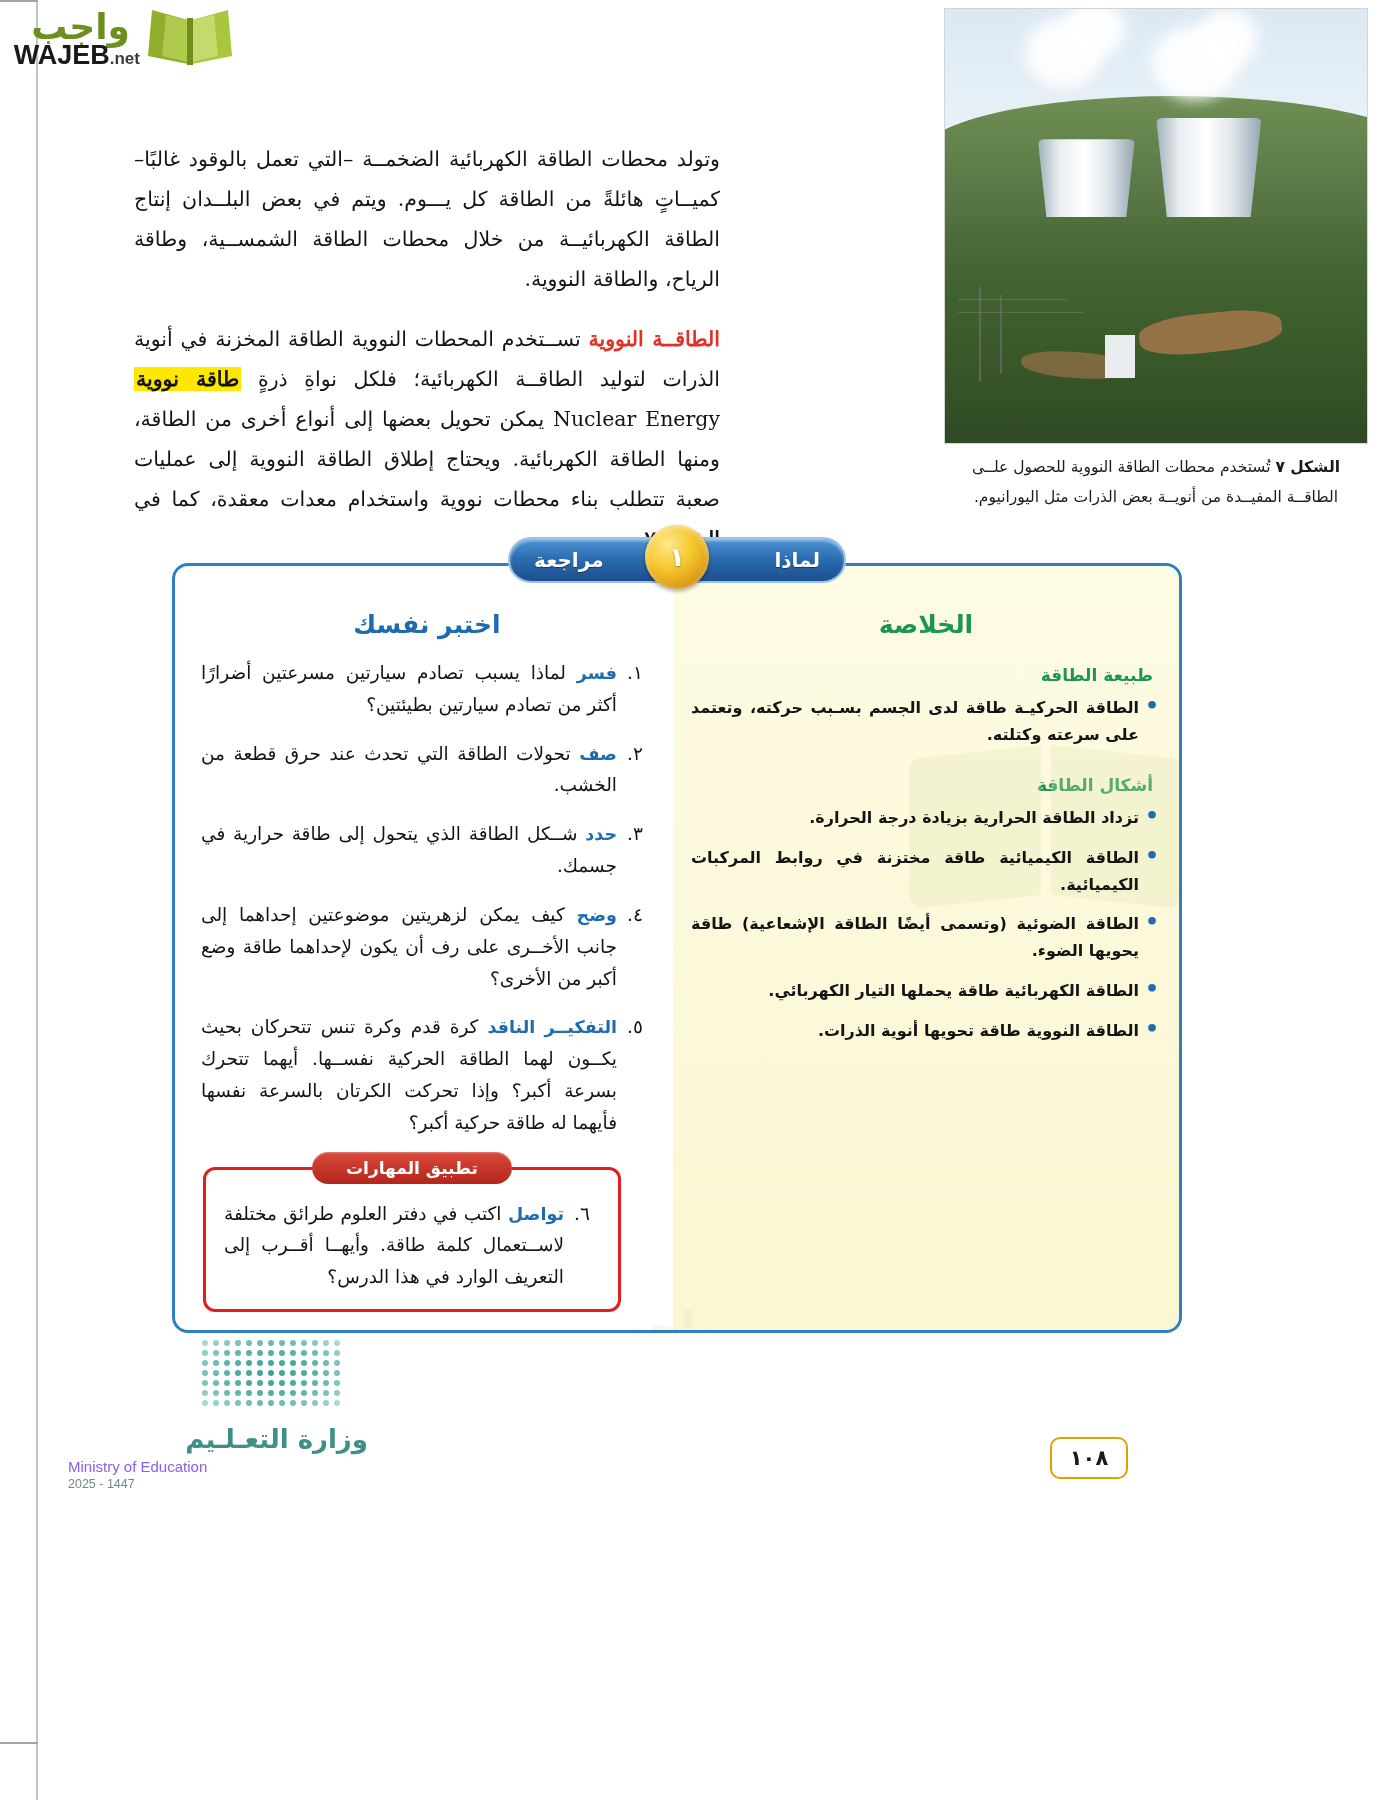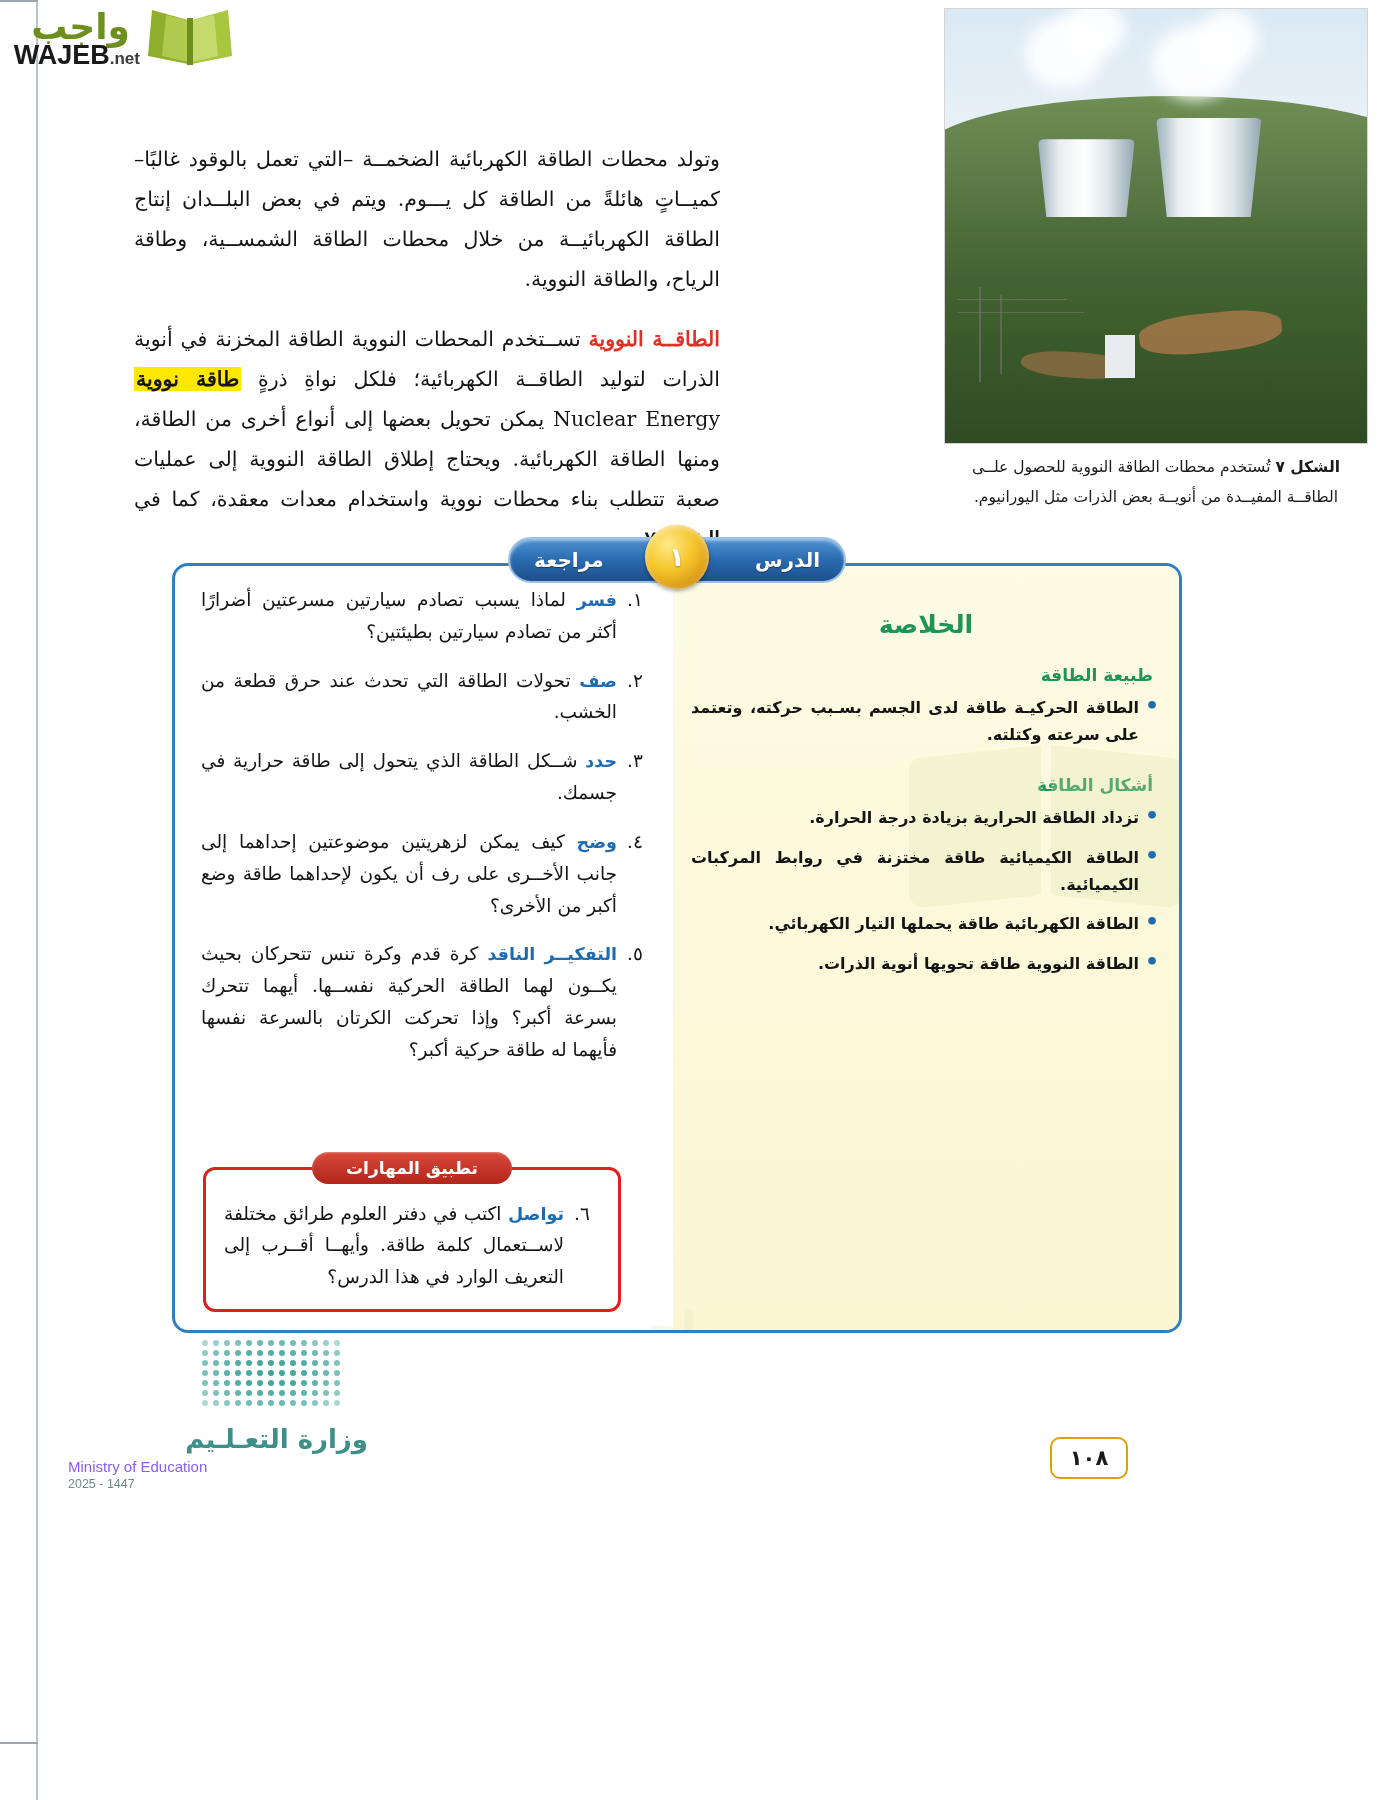--- a/index.html
+++ b/index.html
@@ -303,30 +303,32 @@
 
       <div class="sub-head">طبيعة الطاقة</div>
       <ul class="s-list">
         <li>الطاقة الحركيـة طاقة لدى الجسم بسـبب حركته، وتعتمد على سرعته وكتلته.</li>
       </ul>
 
       <div class="sub-head">أشكال الطاقة</div>
       <ul class="s-list">
         <li>تزداد الطاقة الحرارية بزيادة درجة الحرارة.</li>
         <li>الطاقة الكيميائية طاقة مختزنة في روابط المركبات الكيميائية.</li>
+        <li>الطاقة الضوئية (وتسمى أيضًا الطاقة الإشعاعية) طاقة يحويها الضوء.</li>
         <li>الطاقة الكهربائية طاقة يحملها التيار الكهربائي.</li>
         <li>الطاقة النووية طاقة تحويها أنوية الذرات.</li>
       </ul>
     </div>
 
     <div class="test-panel">
       <div class="wm2">
         <div class="t1">واجب</div>
 
       </div>
+      <div class="col-head test-head">اختبر نفسك</div>
 
       <ul class="q-list">
         <li class="q-item">
           <span class="q-num">١.</span>
           <span class="q-text"><span class="q-verb">فسر</span> <span>لماذا يسبب تصادم سيارتين مسرعتين أضرارًا أكثر من تصادم سيارتين بطيئتين؟</span></span>
         </li>
         <li class="q-item">
           <span class="q-num">٢.</span>
           <span class="q-text"><span class="q-verb">صف</span> <span>تحولات الطاقة التي تحدث عند حرق قطعة من الخشب.</span></span>
         </li>
@@ -351,21 +353,21 @@
           <span class="q-text"><span class="q-verb">تواصل</span> <span>اكتب في دفتر العلوم طرائق مختلفة لاســتعمال كلمة طاقة. وأيهــا أقــرب إلى التعريف الوارد في هذا الدرس؟</span></span>
         </div>
       </div>
     </div>
 
   </div>
 
   <div class="review-banner">
     <div class="banner-pill"></div>
     <div class="banner-txt">
-      <span>الدرس</span>
+      <span>لماذا</span>
       <span>مراجعة</span>
     </div>
     <div class="banner-circle">١</div>
   </div>
 </div>
 
 <div class="moe">
   <div class="moe-dots">
       <i style="left: 0px; top: 0px; opacity: 0.43;"></i>
       <i style="left: 11px; top: 0px; opacity: 0.53;"></i>

